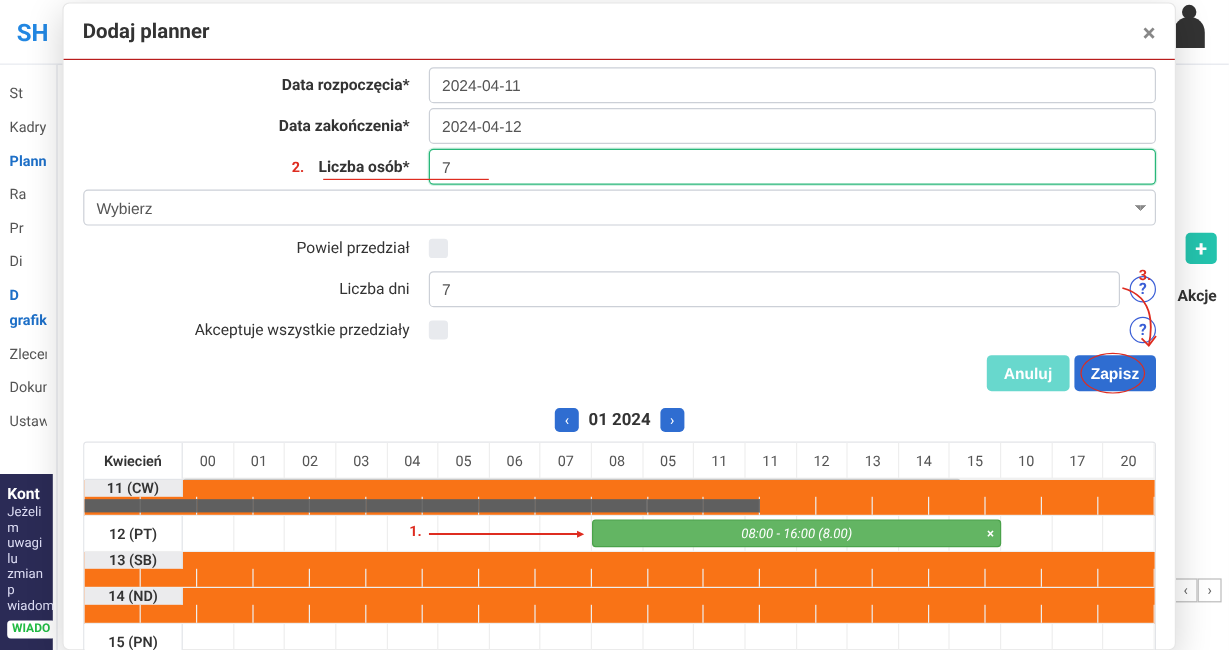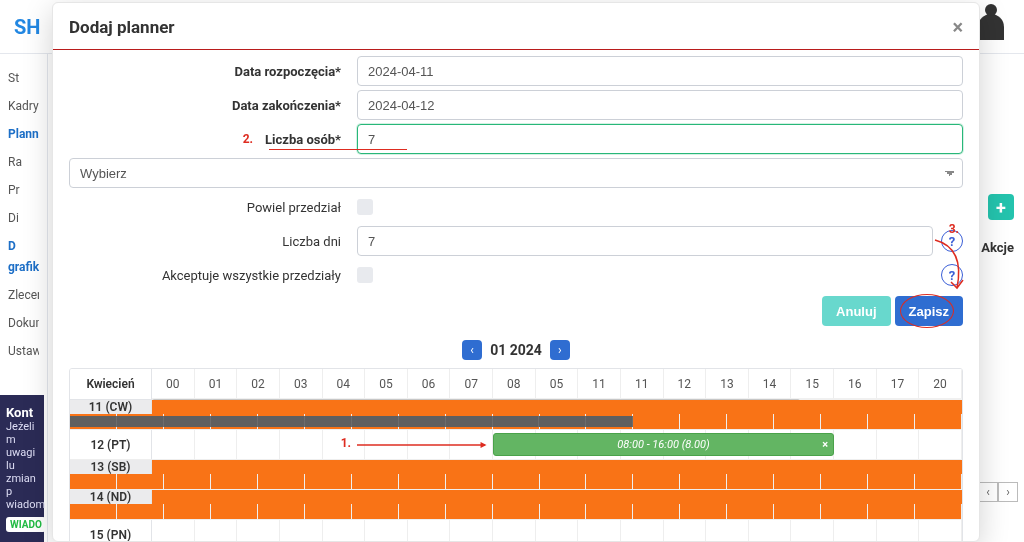--- a/index.html
+++ b/index.html
@@ -370,21 +370,21 @@
             <div class="tl-hour">06</div>
             <div class="tl-hour">07</div>
             <div class="tl-hour">08</div>
             <div class="tl-hour">05</div>
             <div class="tl-hour">11</div>
             <div class="tl-hour">11</div>
             <div class="tl-hour">12</div>
             <div class="tl-hour">13</div>
             <div class="tl-hour">14</div>
             <div class="tl-hour">15</div>
-            <div class="tl-hour">16</div>
+            <div class="tl-hour">10</div>
             <div class="tl-hour">17</div>
             <div class="tl-hour">20</div>
           </div>
         </div>
         <div class="scrollbar-top"></div>
         <div class="tl-row alt">
           <div class="tl-daycell">11 (CW)</div>
           <div class="tl-body">
             <div class="tl-grid">
               <span></span>

